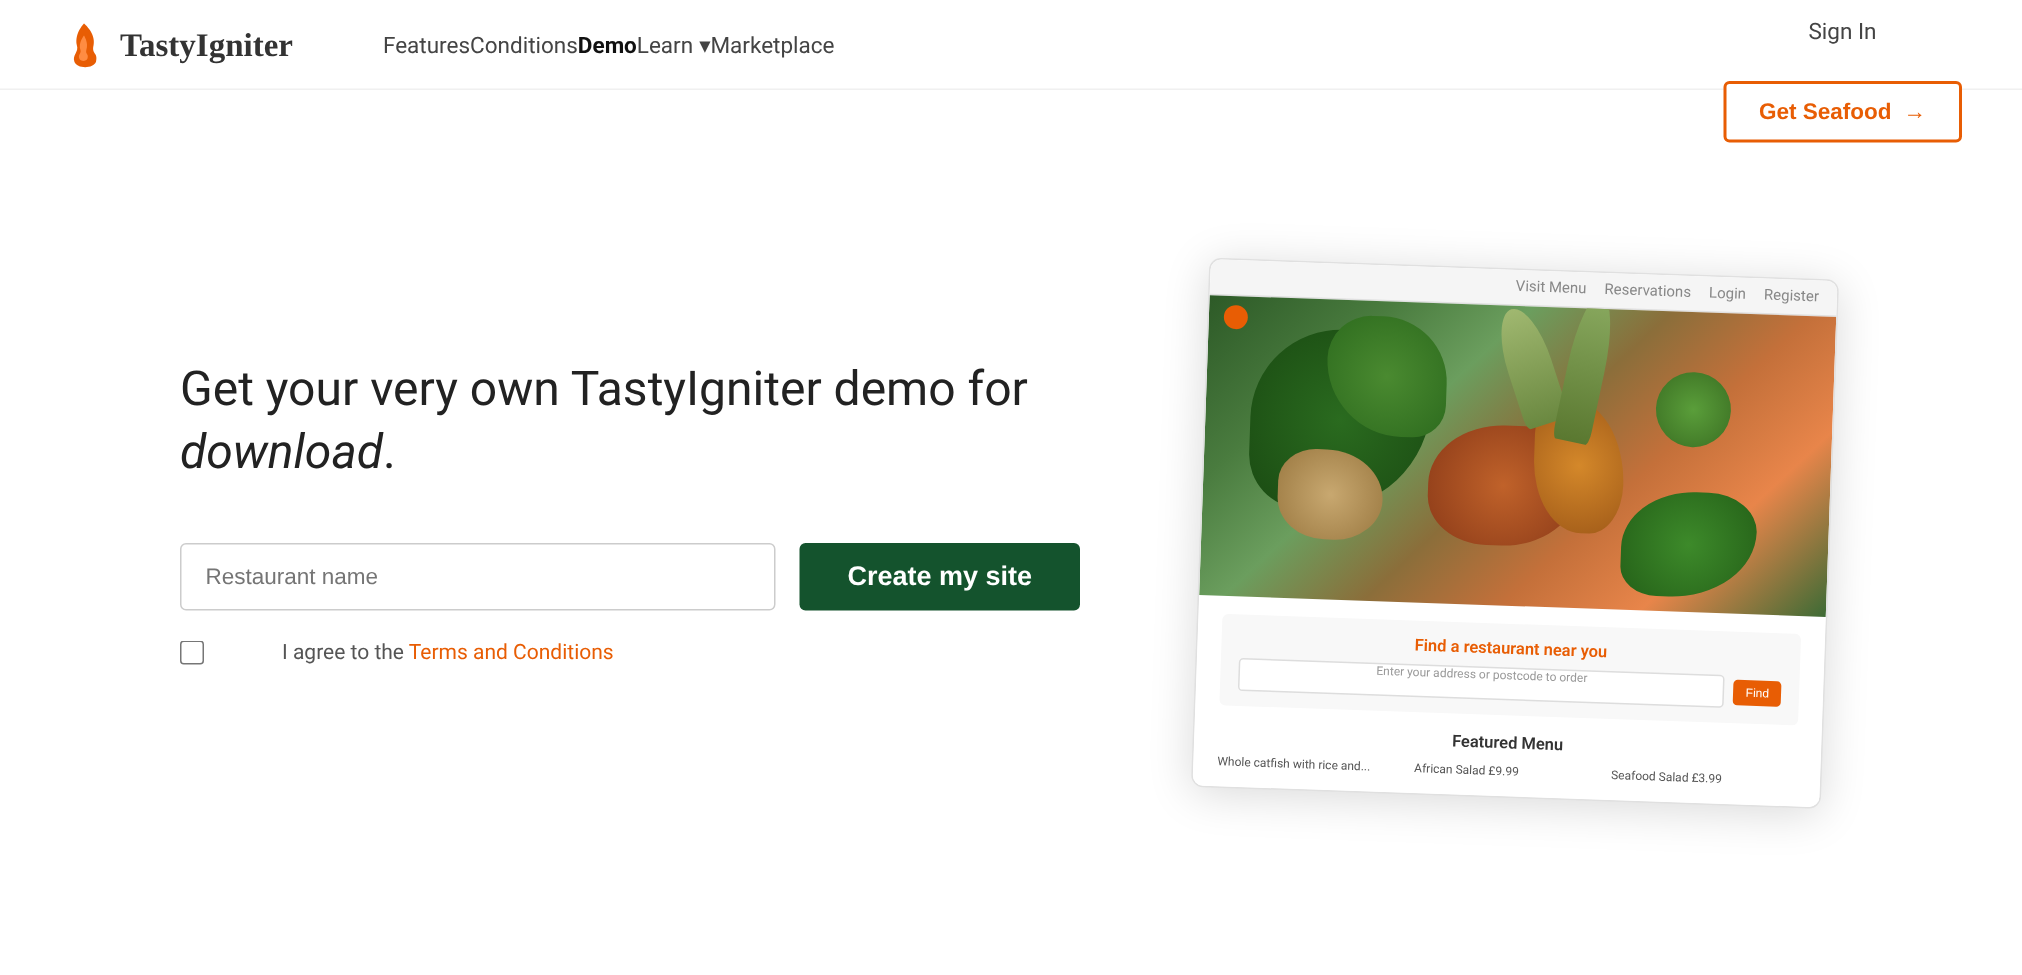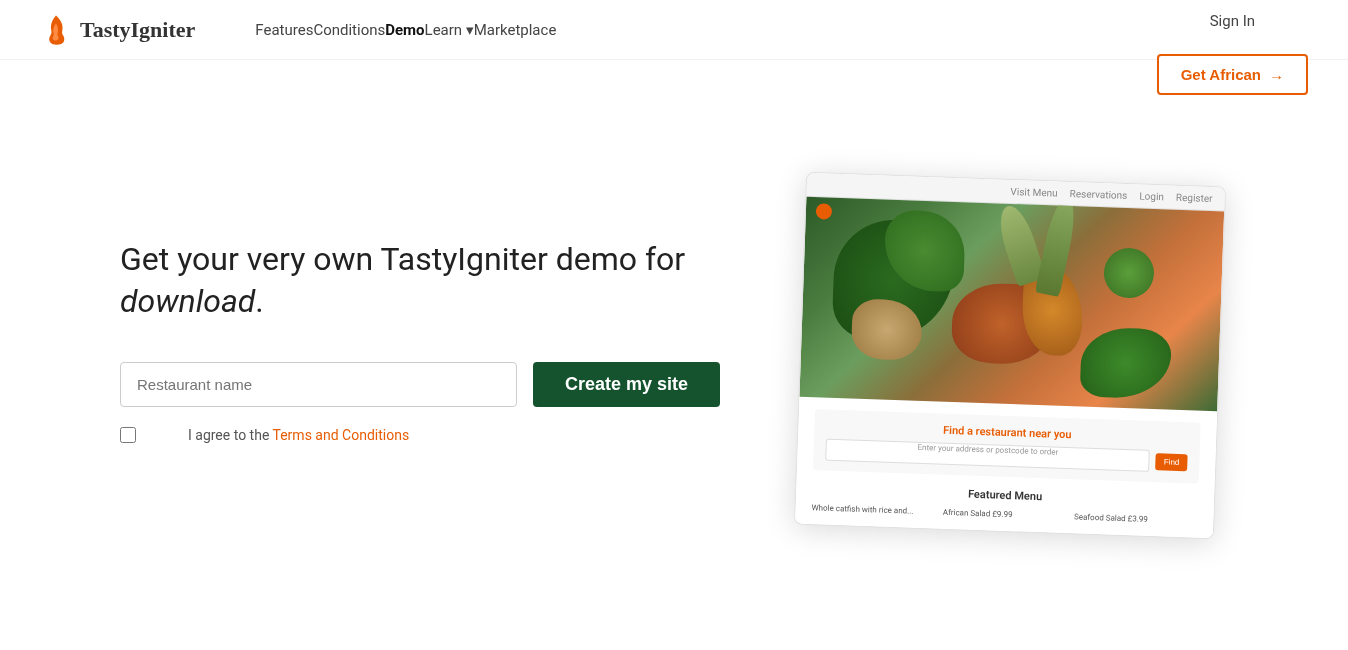--- a/index.html
+++ b/index.html
@@ -359,21 +359,21 @@
       <span>Learn</span>
       <span>▾</span>
     </a>
     <a class="nav-link" href="#">Marketplace</a>
   </nav>
 
   <div class="header-right">
     <div class="nav-divider"></div>
     <a class="sign-in-link" href="#">Sign In</a>
     <button class="get-started-btn">
-      <span>Get African</span>
+      <span>Get Seafood</span>
       <span>→</span>
     </button>
   </div>
 </header>
 
 <main>
 
   <div class="left-section">
 
     <h1 class="hero-heading">

